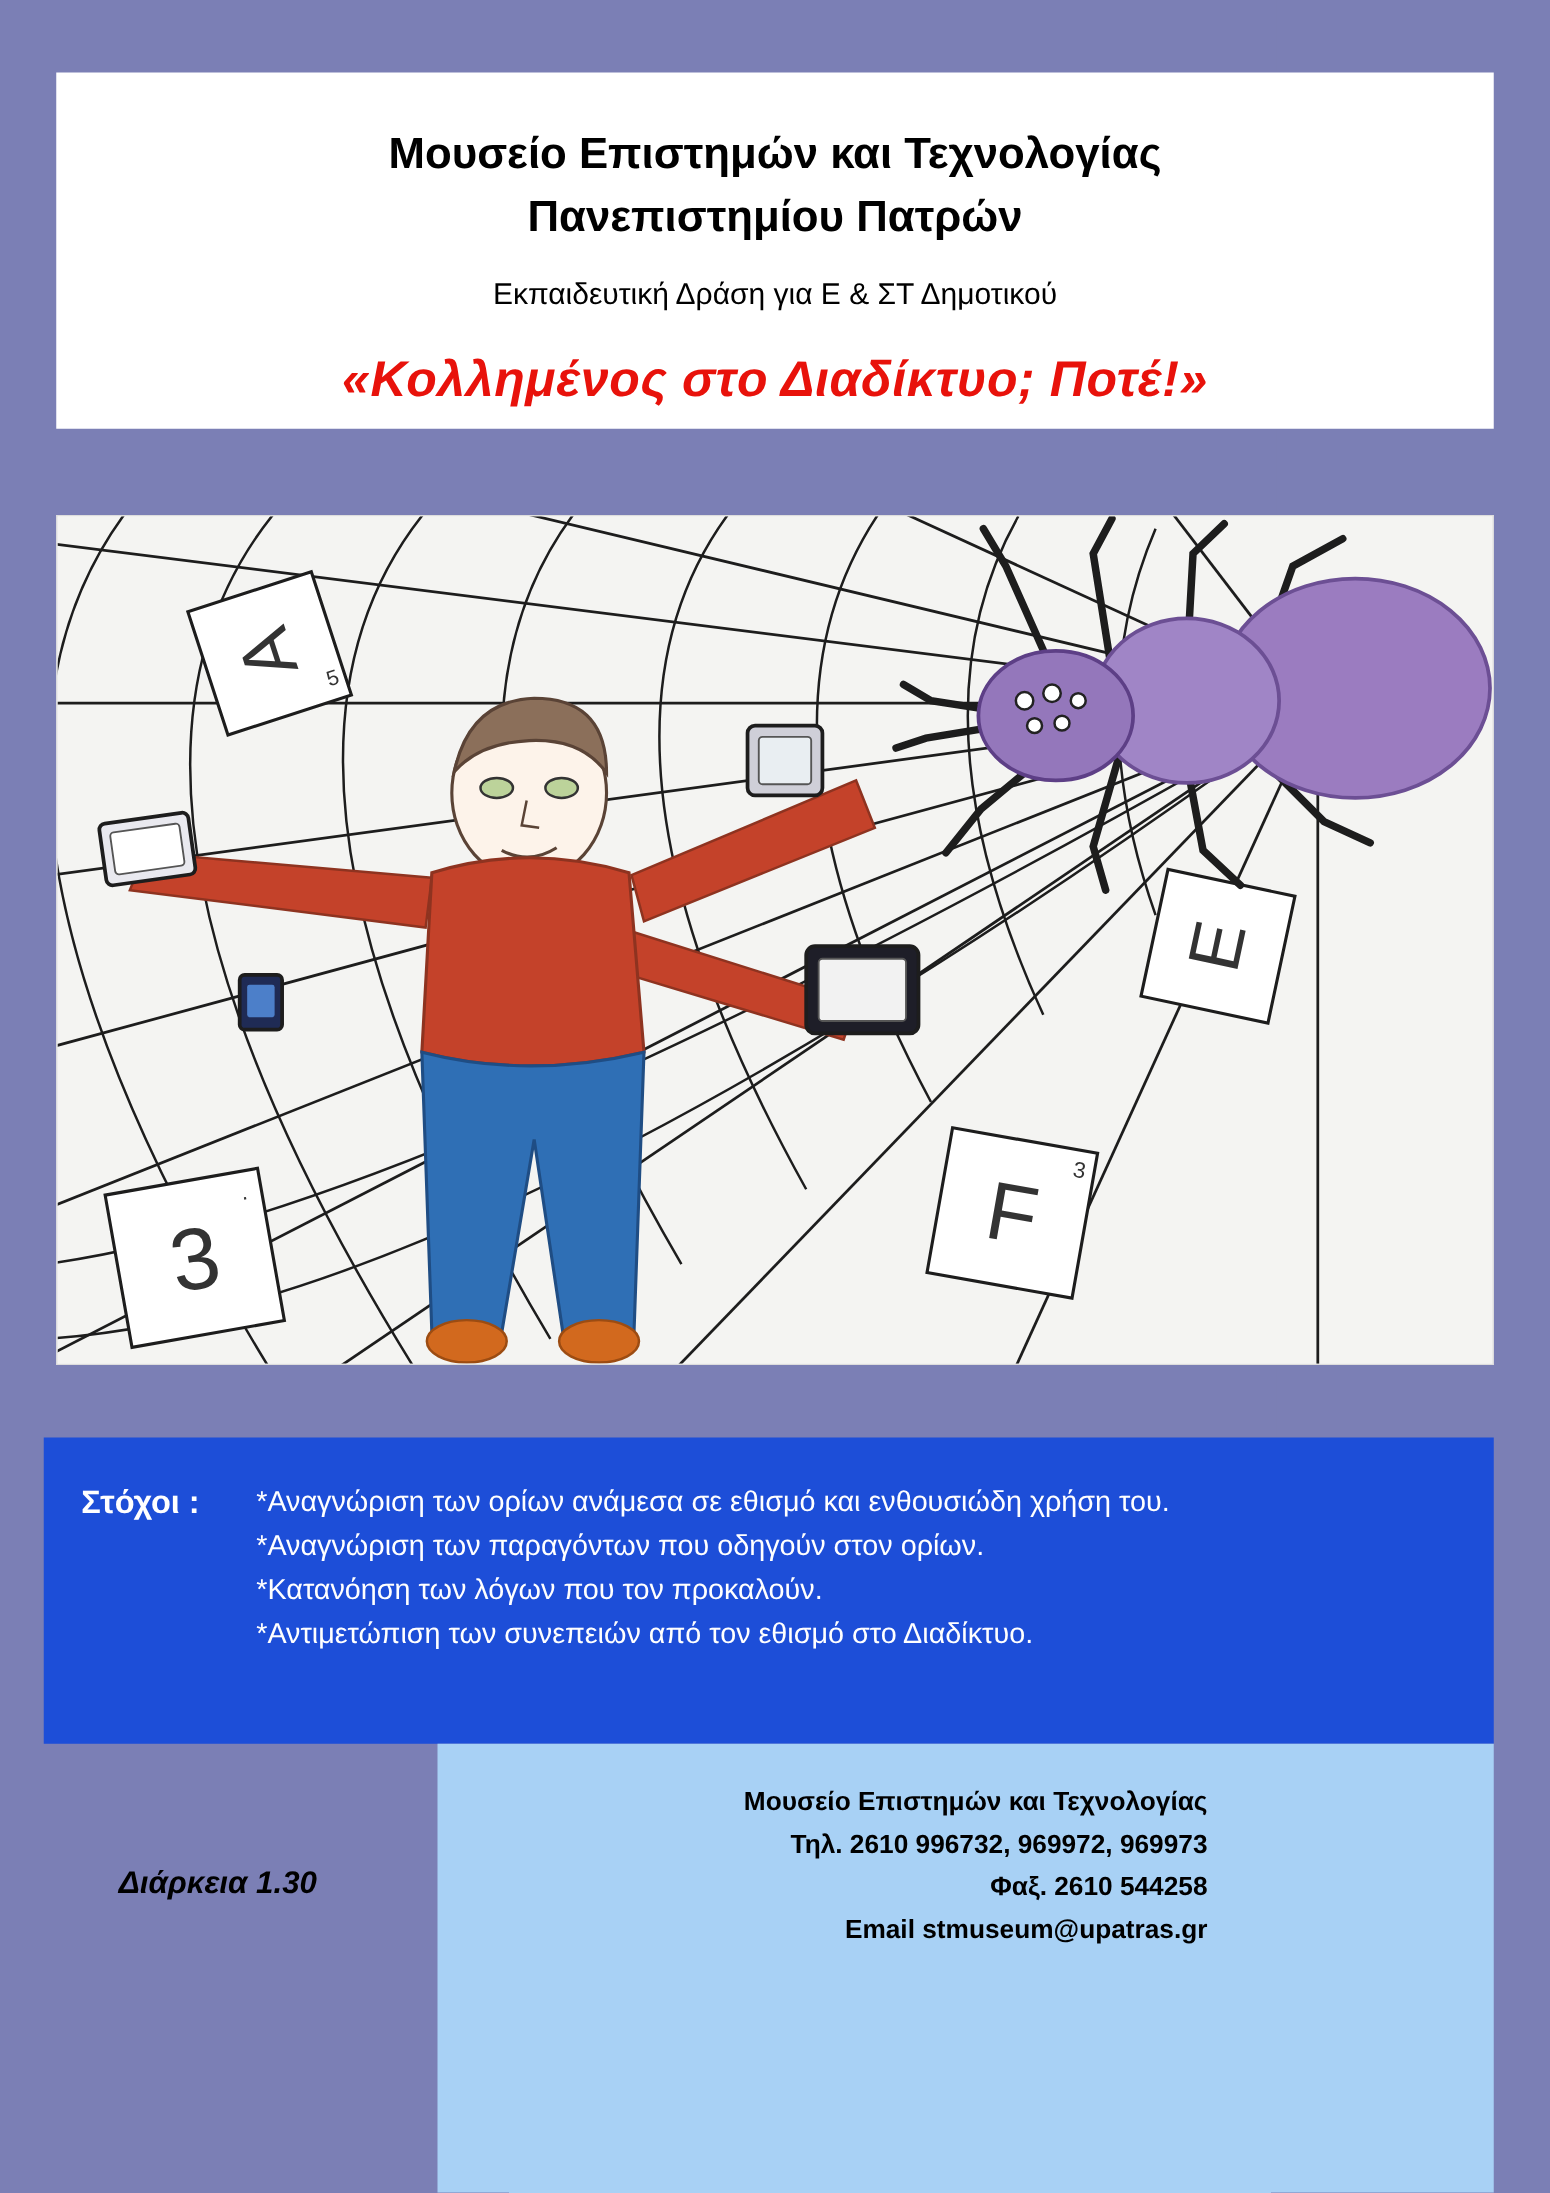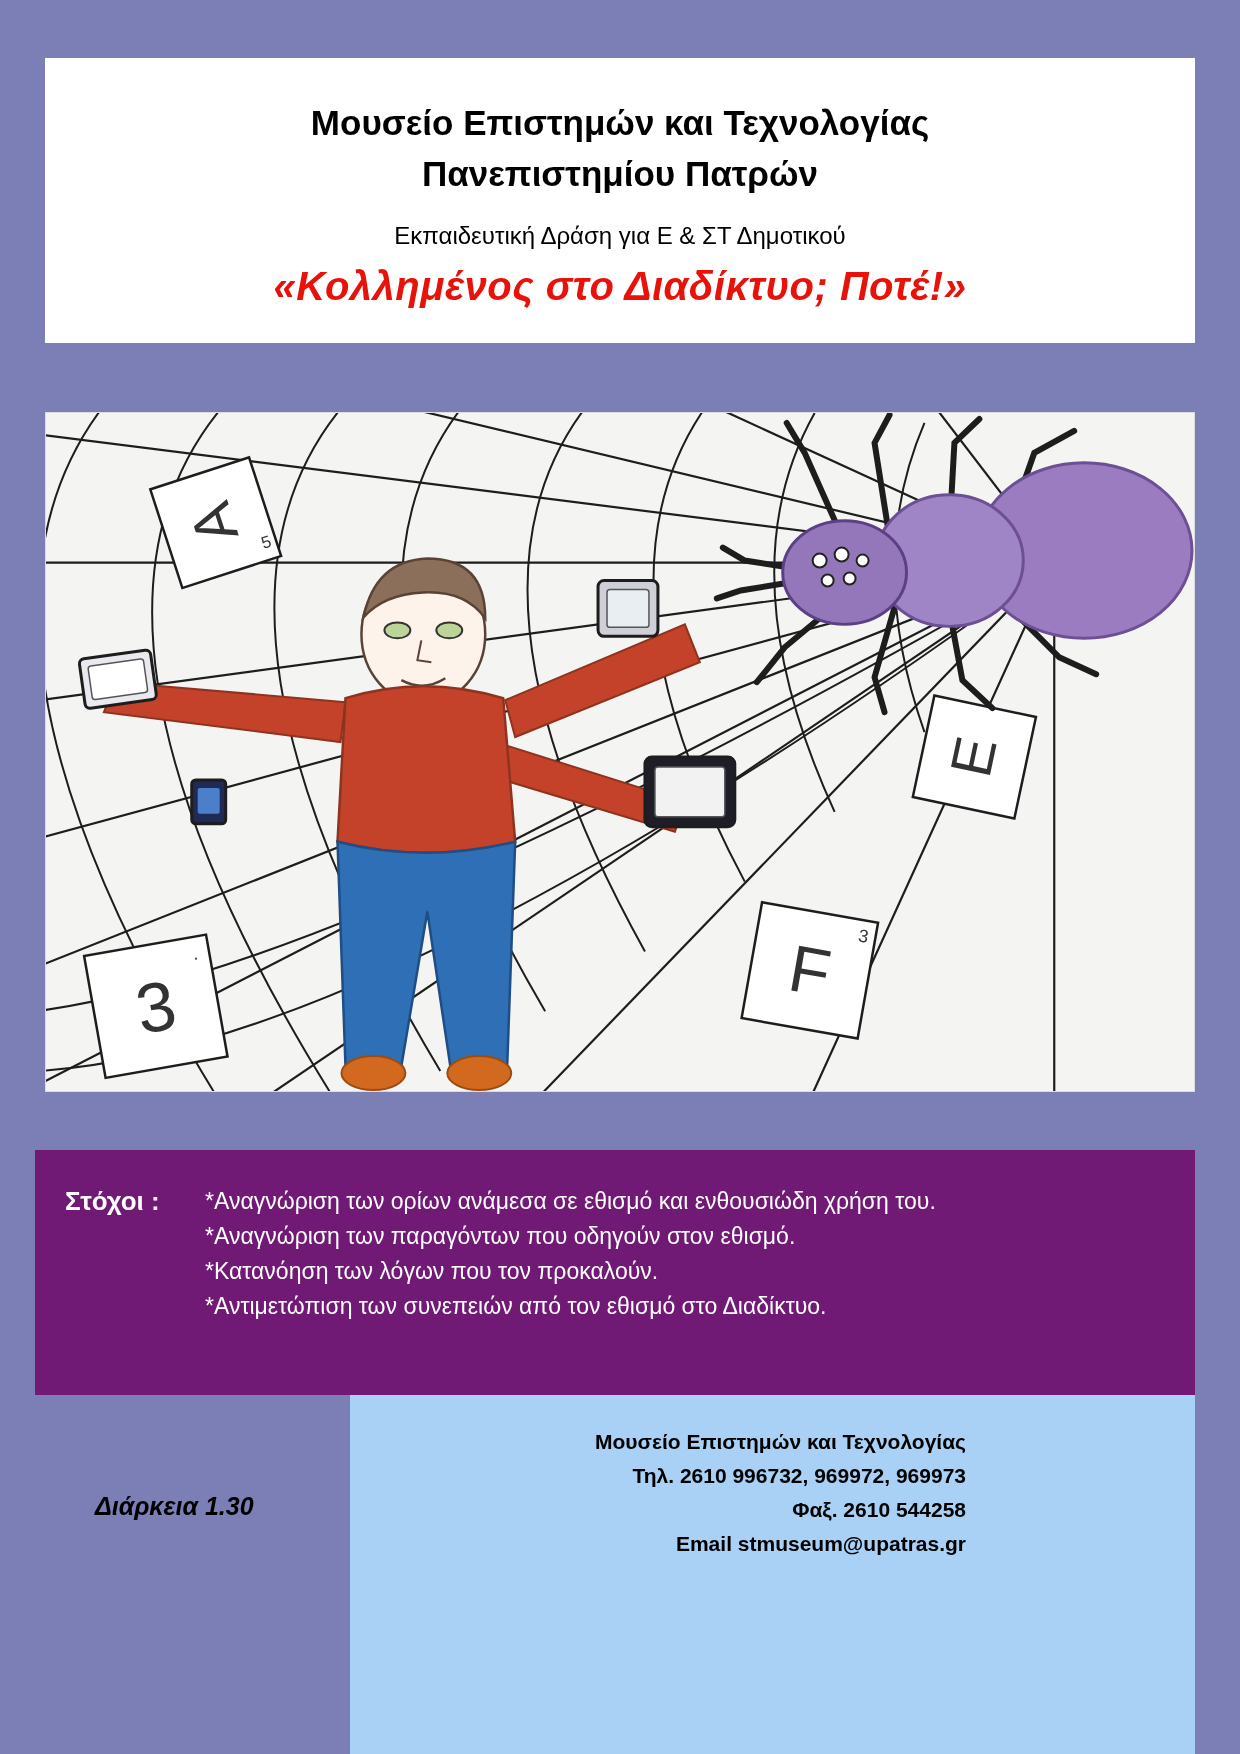--- a/index.html
+++ b/index.html
@@ -41,42 +41,42 @@
     font-size:24px;
     color:#000000;
     margin-top:22px;
     text-align:center;
   }
   .main-title {
     font-size:40px;
     font-weight:bold;
     font-style:italic;
     color:#e8120b;
-    margin-top:14px;
+    margin-top:32px;
     text-align:center;
     letter-spacing:0.5px;
   }
 
   
   .image-frame {
     position:absolute;
     left:45px; top:412px;
     width:1150px; height:680px;
     background:#f4f4f2;
     overflow:hidden;
     border:1px solid #dddddd;
   }
   .drawing { position:absolute; left:0; top:0; width:100%; height:100%; }
 
   
   .goals-block {
     position:absolute;
     left:35px; top:1150px;
     width:1160px; height:245px;
-    background:#701a75;
+    background:#1d4ed8;
     display:flex;
     padding:34px 0 0 30px;
   }
   .goals-label {
     color:#ffffff;
     font-size:26px;
     font-weight:bold;
     white-space:nowrap;
     padding-top:2px;
     width:140px;
@@ -240,21 +240,21 @@
           <rect x="152" y="376" width="22" height="26" rx="2" fill="#4c7fc9"></rect>
         </g>
       </g>
     </svg>
   </div>
 
   <div class="goals-block">
     <div class="goals-label">Στόχοι :</div>
     <ul class="goals-list">
       <li>*Αναγνώριση των ορίων ανάμεσα σε εθισμό και ενθουσιώδη χρήση του.</li>
-      <li>*Αναγνώριση των παραγόντων που οδηγούν στον εθισμό.</li>
+      <li>*Αναγνώριση των παραγόντων που οδηγούν στον ορίων.</li>
       <li>*Κατανόηση των λόγων που τον προκαλούν.</li>
       <li>*Αντιμετώπιση των συνεπειών από τον εθισμό στο Διαδίκτυο.</li>
     </ul>
   </div>
 
   <div class="footer-blue"></div>
   <div class="footer-contact">
     <div>Μουσείο Επιστημών και Τεχνολογίας</div>
     <div>Τηλ. 2610 996732, 969972, 969973</div>
     <div>Φαξ. 2610 544258</div>

